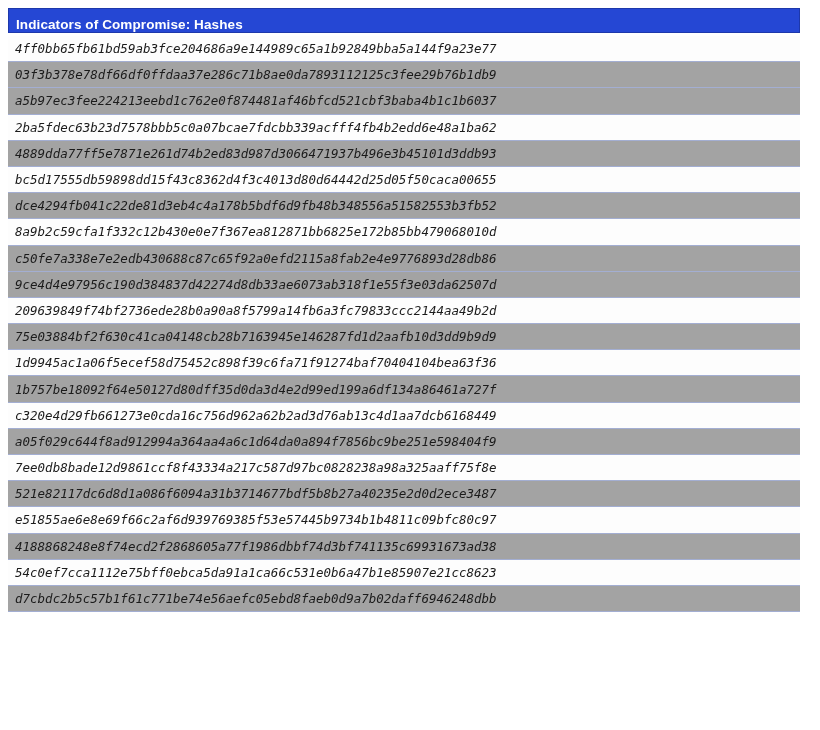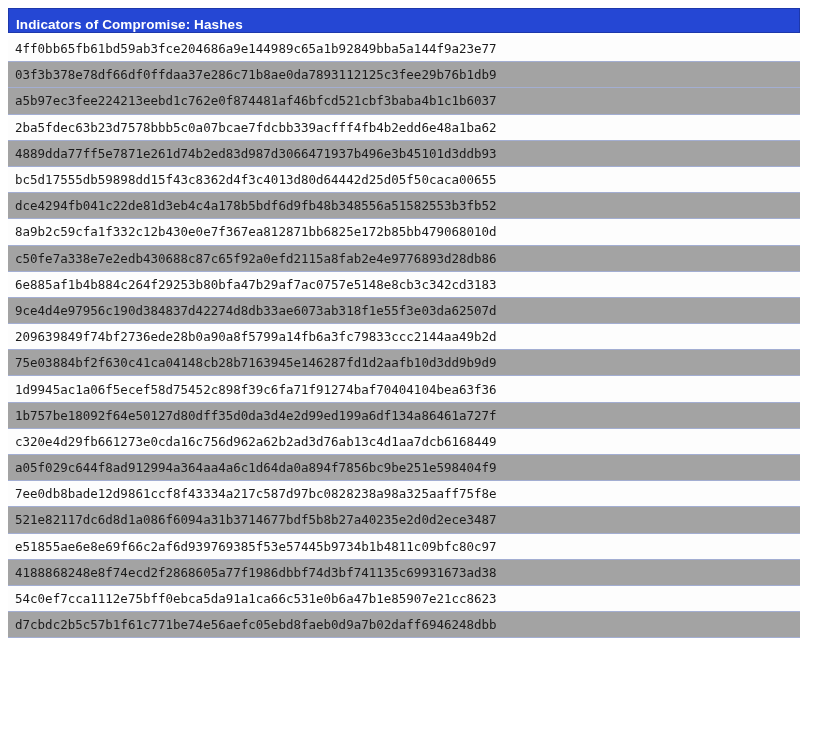--- a/index.html
+++ b/index.html
@@ -25,20 +25,21 @@
     padding-left: 7px;
   }
   .panel-header .title {
     color: #ffffff;
     font-size: 13.5px;
     font-weight: bold;
     letter-spacing: 0.1px;
   }
   .rows {
     margin-top: 3px;
+    font-style: italic;
   }
   .row {
     height: 26.2px;
     display: flex;
     align-items: center;
     padding-left: 7px;
     background: #fdfdfd;
     border-bottom: 1px solid #a3aed2;
     font-family: "DejaVu Sans Mono", "Liberation Mono", monospace;
     font-size: 12.5px;
@@ -59,21 +60,20 @@
   <div class="rows">
       <div class="row">4ff0bb65fb61bd59ab3fce204686a9e144989c65a1b92849bba5a144f9a23e77</div>
       <div class="row alt">03f3b378e78df66df0ffdaa37e286c71b8ae0da7893112125c3fee29b76b1db9</div>
       <div class="row alt">a5b97ec3fee224213eebd1c762e0f874481af46bfcd521cbf3baba4b1c1b6037</div>
       <div class="row">2ba5fdec63b23d7578bbb5c0a07bcae7fdcbb339acfff4fb4b2edd6e48a1ba62</div>
       <div class="row alt">4889dda77ff5e7871e261d74b2ed83d987d3066471937b496e3b45101d3ddb93</div>
       <div class="row">bc5d17555db59898dd15f43c8362d4f3c4013d80d64442d25d05f50caca00655</div>
       <div class="row alt">dce4294fb041c22de81d3eb4c4a178b5bdf6d9fb48b348556a51582553b3fb52</div>
       <div class="row">8a9b2c59cfa1f332c12b430e0e7f367ea812871bb6825e172b85bb479068010d</div>
       <div class="row alt">c50fe7a338e7e2edb430688c87c65f92a0efd2115a8fab2e4e9776893d28db86</div>
-      <div class="row">6e885af1b4b884c264f29253b80bfa47b29af7ac0757e5148e8cb3c342cd3183</div>
       <div class="row alt">9ce4d4e97956c190d384837d42274d8db33ae6073ab318f1e55f3e03da62507d</div>
       <div class="row">209639849f74bf2736ede28b0a90a8f5799a14fb6a3fc79833ccc2144aa49b2d</div>
       <div class="row alt">75e03884bf2f630c41ca04148cb28b7163945e146287fd1d2aafb10d3dd9b9d9</div>
       <div class="row">1d9945ac1a06f5ecef58d75452c898f39c6fa71f91274baf70404104bea63f36</div>
       <div class="row alt">1b757be18092f64e50127d80dff35d0da3d4e2d99ed199a6df134a86461a727f</div>
       <div class="row">c320e4d29fb661273e0cda16c756d962a62b2ad3d76ab13c4d1aa7dcb6168449</div>
       <div class="row alt">a05f029c644f8ad912994a364aa4a6c1d64da0a894f7856bc9be251e598404f9</div>
       <div class="row">7ee0db8bade12d9861ccf8f43334a217c587d97bc0828238a98a325aaff75f8e</div>
       <div class="row alt">521e82117dc6d8d1a086f6094a31b3714677bdf5b8b27a40235e2d0d2ece3487</div>
       <div class="row">e51855ae6e8e69f66c2af6d939769385f53e57445b9734b1b4811c09bfc80c97</div>

